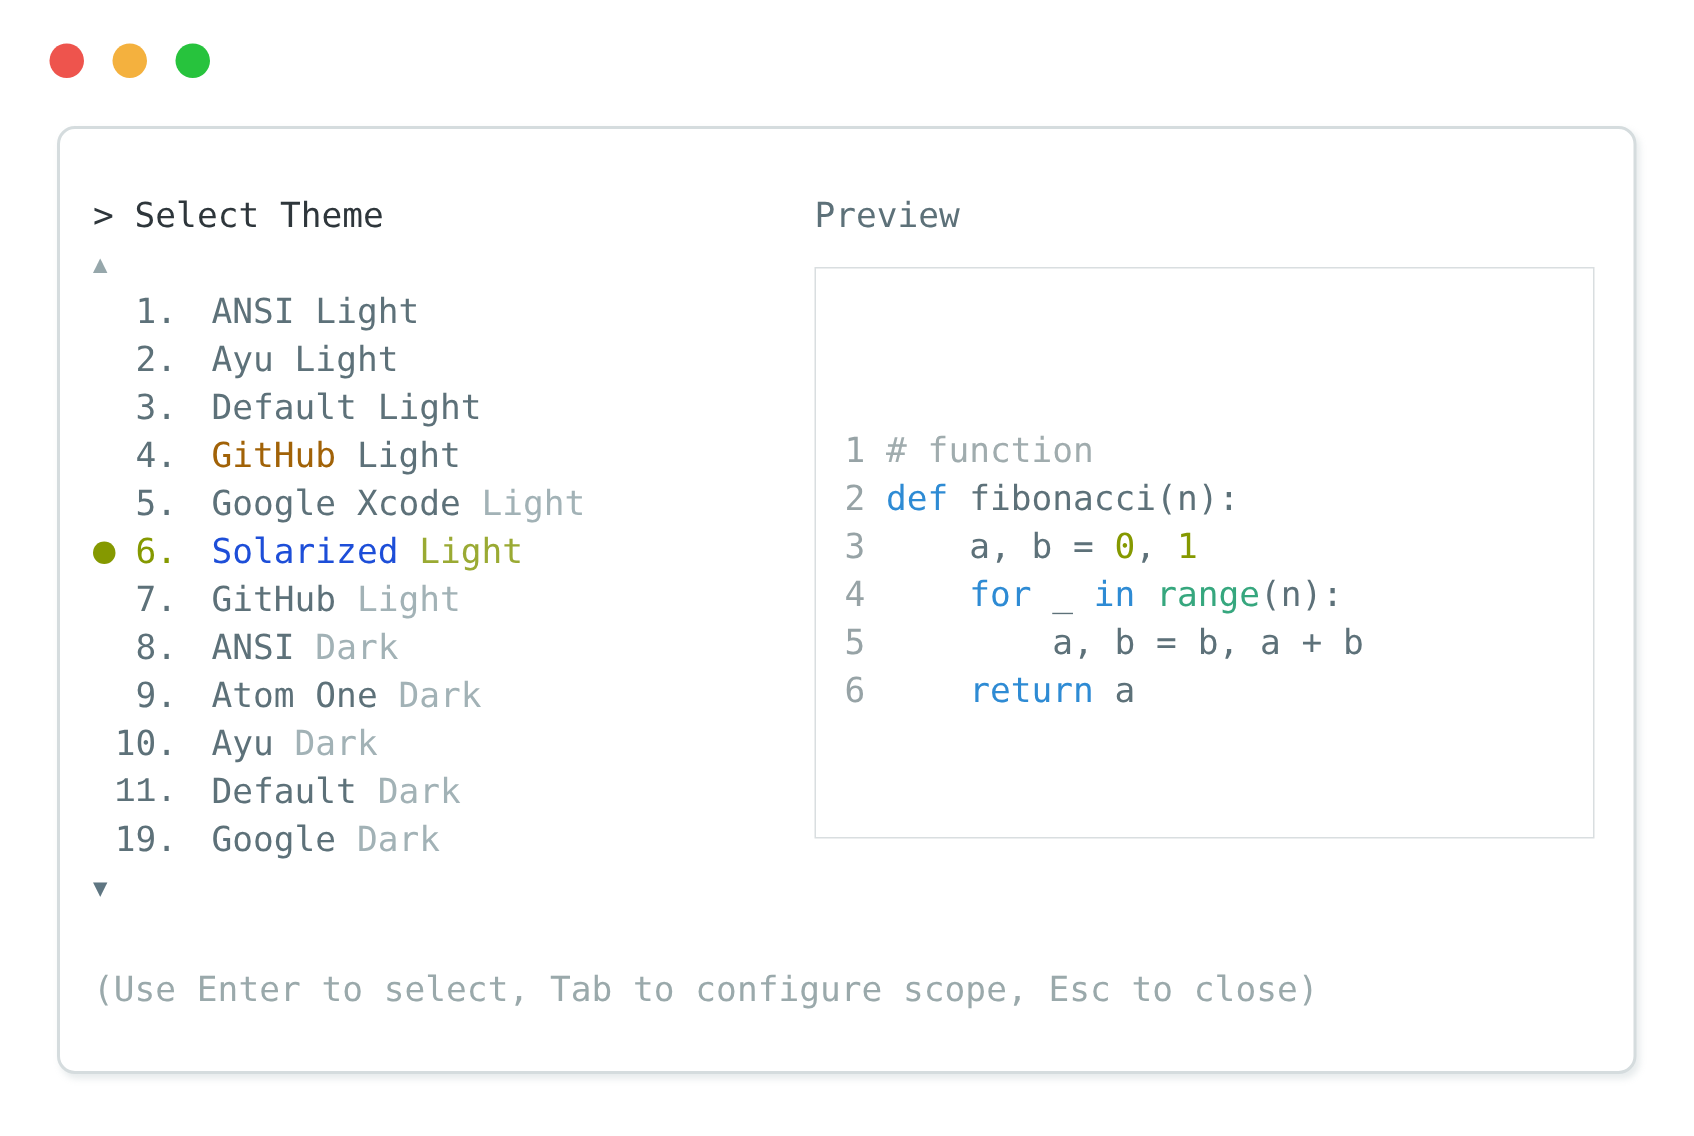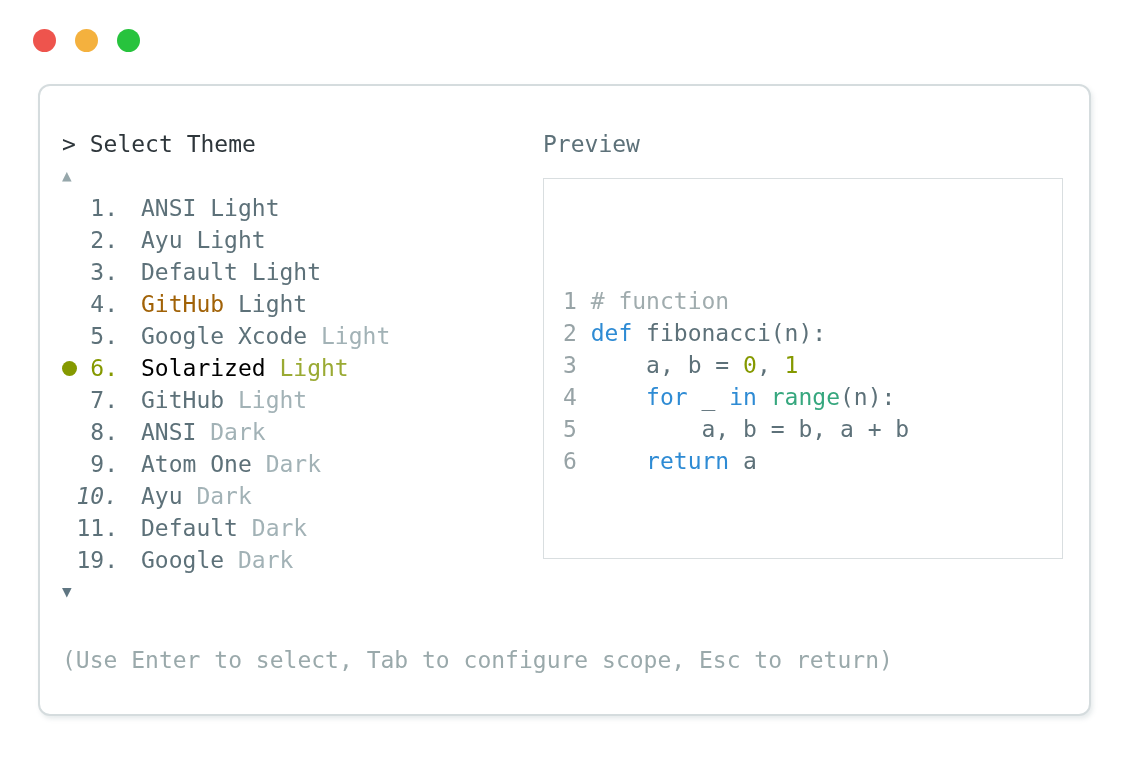--- a/index.html
+++ b/index.html
@@ -142,21 +142,21 @@
             <span class="gutter"></span>
             <span class="num" style="color: rgb(93, 113, 121);">5.</span>
             <span class="nm" style="color: rgb(93, 113, 121);">Google Xcode</span>
             <span class="vr" style="color: rgb(162, 178, 182);"> Light</span>
           </div>
           <div class="theme-row">
             <span class="gutter">
               <span class="bullet"></span>
             </span>
             <span class="num" style="color: rgb(133, 153, 0);">6.</span>
-            <span class="nm" style="color: #000000;">Solarized</span>
+            <span class="nm" style="color: #1d4ed8;">Solarized</span>
             <span class="vr" style="color: rgb(154, 170, 51);"> Light</span>
           </div>
           <div class="theme-row">
             <span class="gutter"></span>
             <span class="num" style="color: rgb(93, 113, 121);">7.</span>
             <span class="nm" style="color: rgb(93, 113, 121);">GitHub</span>
             <span class="vr" style="color: rgb(162, 178, 182);"> Light</span>
           </div>
           <div class="theme-row">
             <span class="gutter"></span>
@@ -165,27 +165,27 @@
             <span class="vr" style="color: rgb(162, 178, 182);"> Dark</span>
           </div>
           <div class="theme-row">
             <span class="gutter"></span>
             <span class="num" style="color: rgb(93, 113, 121);">9.</span>
             <span class="nm" style="color: rgb(93, 113, 121);">Atom One</span>
             <span class="vr" style="color: rgb(162, 178, 182);"> Dark</span>
           </div>
           <div class="theme-row">
             <span class="gutter"></span>
-            <span class="num" style="color: rgb(93, 113, 121); font-style: italic;">10.</span>
+            <span class="num" style="color: rgb(93, 113, 121);">10.</span>
             <span class="nm" style="color: rgb(93, 113, 121);">Ayu</span>
             <span class="vr" style="color: rgb(162, 178, 182);"> Dark</span>
           </div>
           <div class="theme-row">
             <span class="gutter"></span>
-            <span class="num" style="color: rgb(93, 113, 121);">11.</span>
+            <span class="num" style="color: rgb(93, 113, 121); font-family: Liberation Mono, monospace;">11.</span>
             <span class="nm" style="color: rgb(93, 113, 121);">Default</span>
             <span class="vr" style="color: rgb(162, 178, 182);"> Dark</span>
           </div>
           <div class="theme-row">
             <span class="gutter"></span>
             <span class="num" style="color: rgb(93, 113, 121);">19.</span>
             <span class="nm" style="color: rgb(93, 113, 121);">Google</span>
             <span class="vr" style="color: rgb(162, 178, 182);"> Dark</span>
           </div>
         </div>
@@ -193,14 +193,14 @@
     </div>
     <div class="right">
       <div class="row preview-label">Preview</div>
       <div class="preview-box">
         <div id="code-lines"><div class="row"><span class="ln">1</span><span style="color: rgb(93, 113, 121);"> </span><span style="color: rgb(160, 172, 174);"># function</span></div><div class="row"><span class="ln">2</span><span style="color: rgb(93, 113, 121);"> </span><span style="color: rgb(46, 139, 212);">def</span><span style="color: rgb(93, 113, 121);"> fibonacci(n):</span></div><div class="row"><span class="ln">3</span><span style="color: rgb(93, 113, 121);"> </span><span style="color: rgb(93, 113, 121);">    a, b = </span><span style="color: rgb(133, 153, 0);">0</span><span style="color: rgb(93, 113, 121);">, </span><span style="color: rgb(133, 153, 0);">1</span></div><div class="row"><span class="ln">4</span><span style="color: rgb(93, 113, 121);"> </span><span style="color: rgb(93, 113, 121);">    </span><span style="color: rgb(46, 139, 212);">for</span><span style="color: rgb(93, 113, 121);"> _ </span><span style="color: rgb(46, 139, 212);">in</span><span style="color: rgb(93, 113, 121);"> </span><span style="color: rgb(54, 167, 126);">range</span><span style="color: rgb(93, 113, 121);">(n):</span></div><div class="row"><span class="ln">5</span><span style="color: rgb(93, 113, 121);"> </span><span style="color: rgb(93, 113, 121);">        a, b = b, a + b</span></div><div class="row"><span class="ln">6</span><span style="color: rgb(93, 113, 121);"> </span><span style="color: rgb(93, 113, 121);">    </span><span style="color: rgb(46, 139, 212);">return</span><span style="color: rgb(93, 113, 121);"> a</span></div></div>
         <div class="row"></div>
         
       </div>
     </div>
   </div>
-  <div class="row help">(Use Enter to select, Tab to configure scope, Esc to return)</div>
+  <div class="row help">(Use Enter to select, Tab to configure scope, Esc to close)</div>
 </div>
 
 </body></html>

